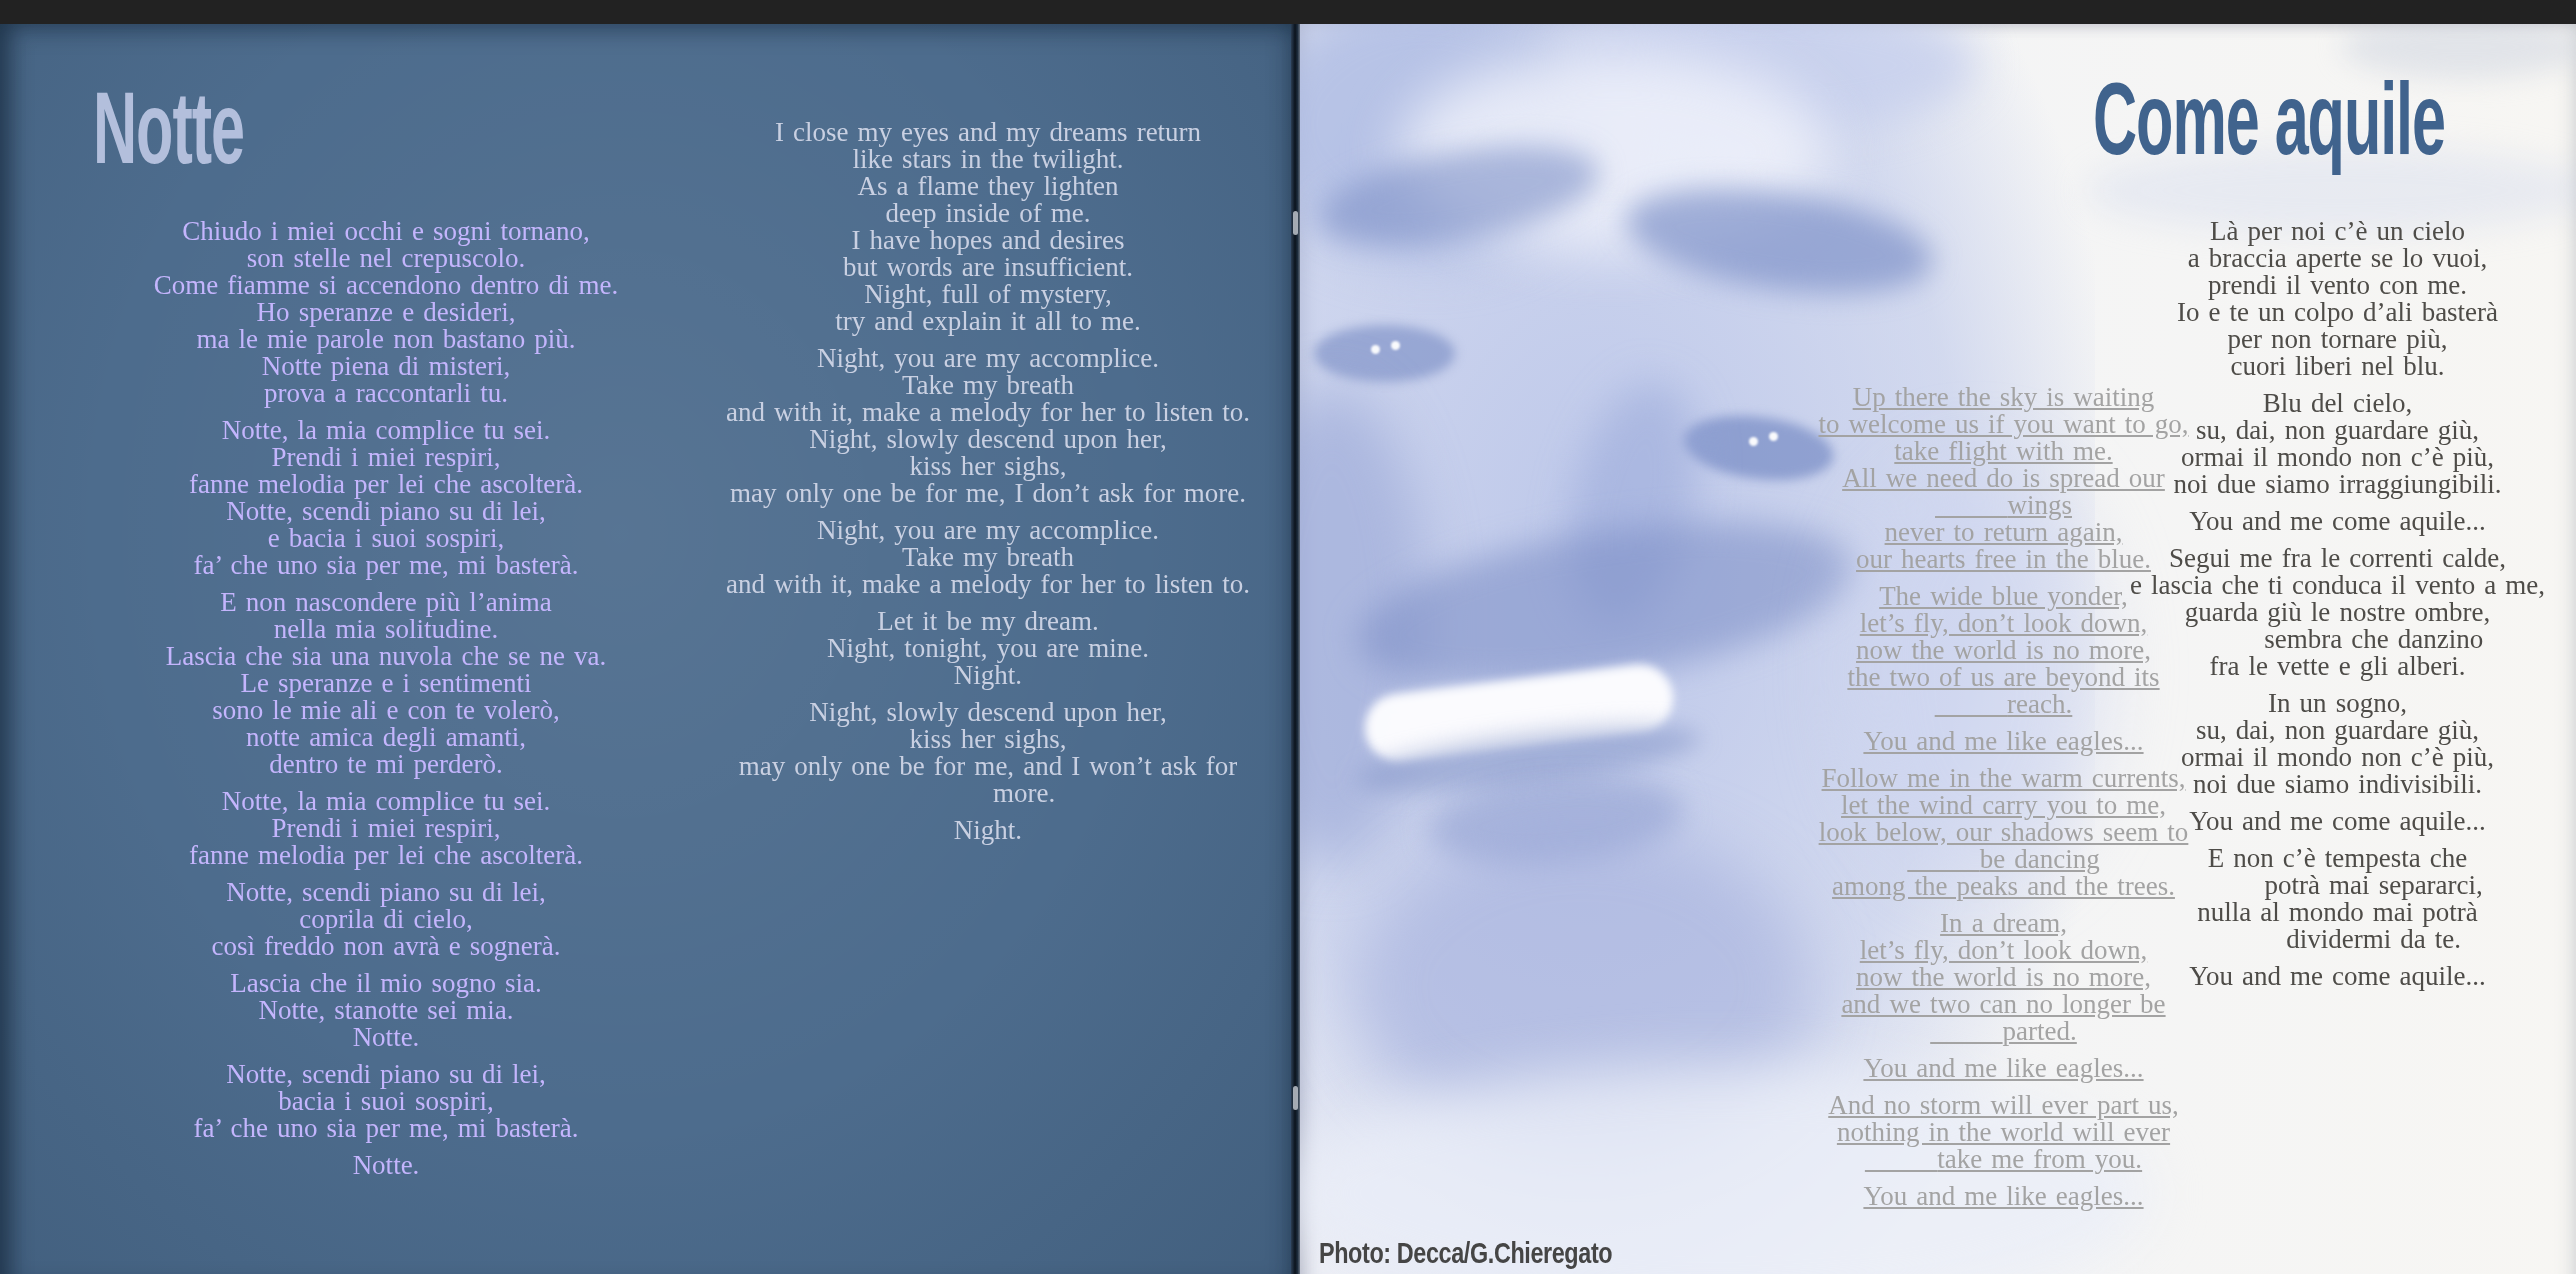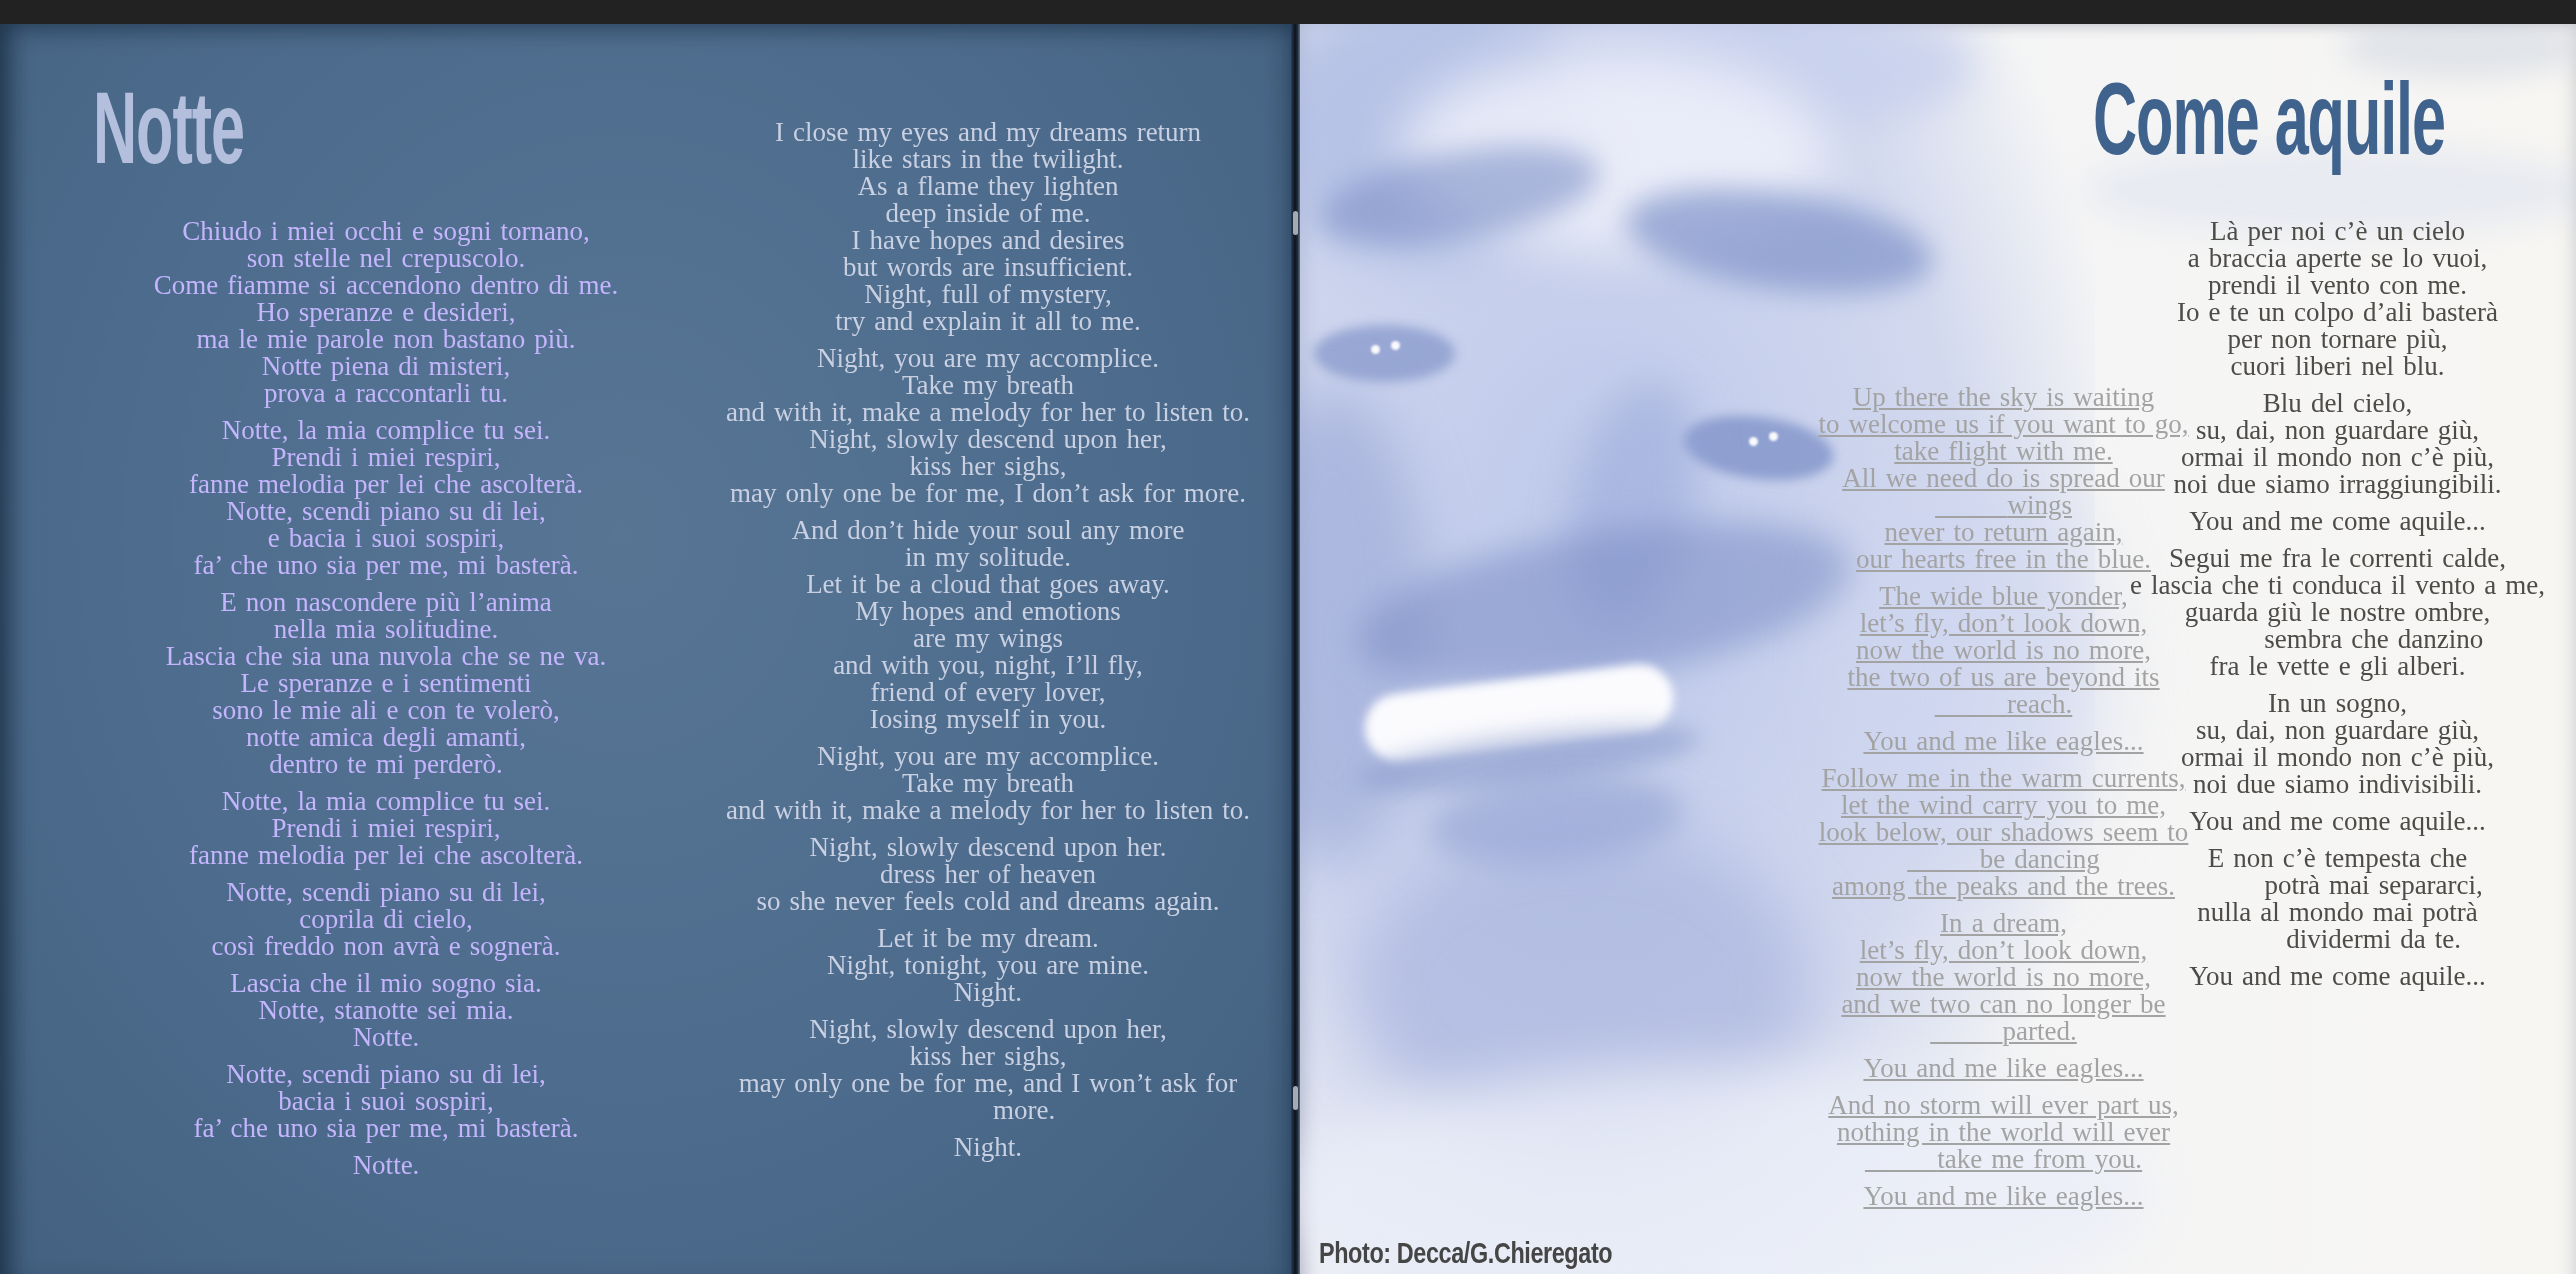--- a/index.html
+++ b/index.html
@@ -124,34 +124,23 @@
 I have hopes and desires
 but words are insufficient.
 Night, full of mystery,
 try and explain it all to me.</p>
       <p class="stanza">Night, you are my accomplice.
 Take my breath
 and with it, make a melody for her to listen to.
 Night, slowly descend upon her,
 kiss her sighs,
 may only one be for me, I don’t ask for more.</p>
-      <p class="stanza">And don’t hide your soul any more
-in my solitude.
-Let it be a cloud that goes away.
-My hopes and emotions
-are my wings
-and with you, night, I’ll fly,
-friend of every lover,
-Iosing myself in you.</p>
       <p class="stanza">Night, you are my accomplice.
 Take my breath
 and with it, make a melody for her to listen to.</p>
-      <p class="stanza">Night, slowly descend upon her.
-dress her of heaven
-so she never feels cold and dreams again.</p>
       <p class="stanza">Let it be my dream.
 Night, tonight, you are mine.
 Night.</p>
       <p class="stanza">Night, slowly descend upon her,
 kiss her sighs,
 may only one be for me, and I won’t ask for
         more.</p>
       <p class="stanza">Night.</p>
     </div>
 

